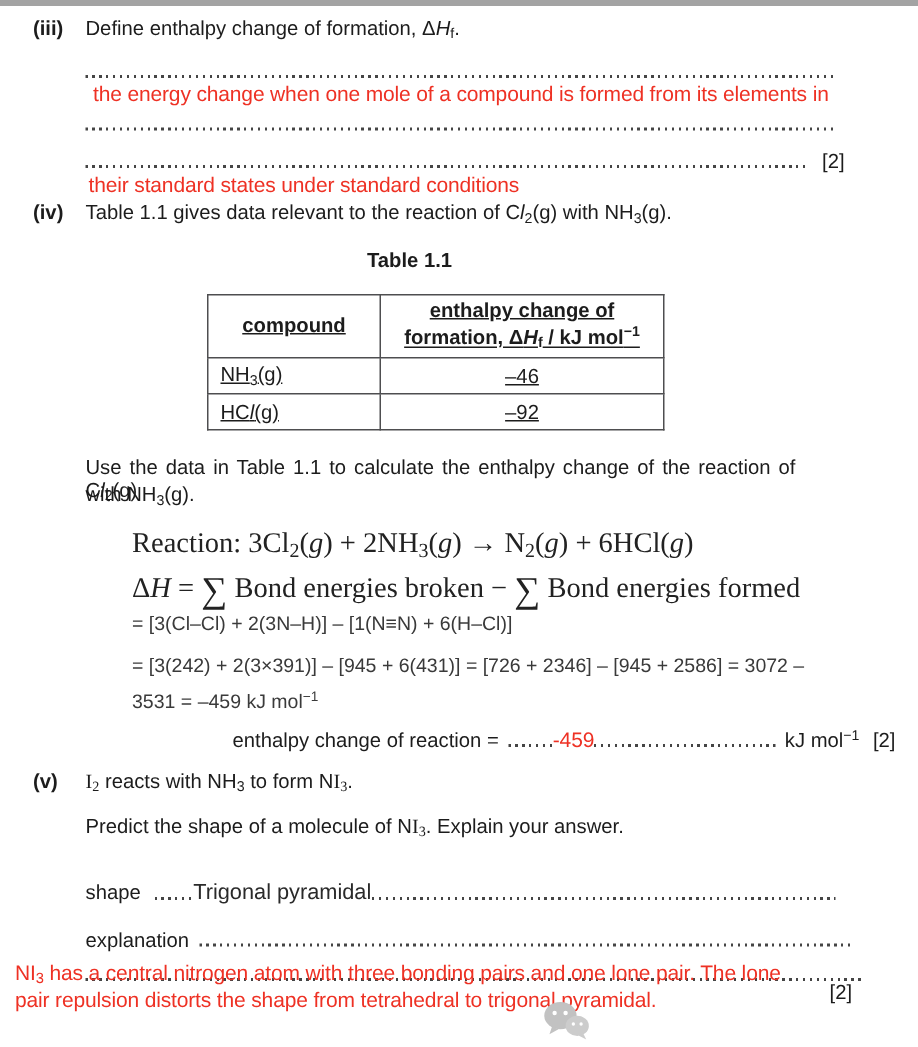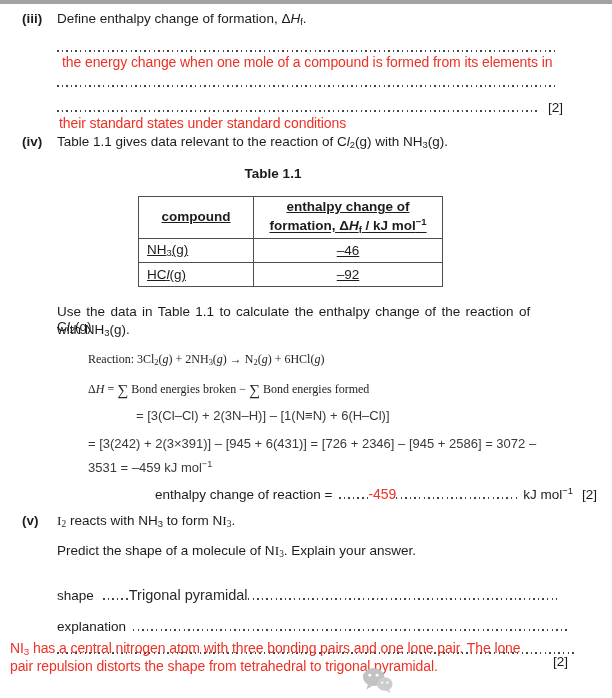--- a/index.html
+++ b/index.html
@@ -14,21 +14,21 @@
   .sub{font-size:70%;vertical-align:-0.25em;}
   .sup{font-size:70%;vertical-align:0.55em;}
   .serif{font-family:"Liberation Serif",serif;}
   .sum{font-size:1.28em;line-height:1;vertical-align:-0.12em;}
   .part-label{font-weight:bold;}
   .redtext{color:#ee3124;font-size:14px;letter-spacing:-0.1px;white-space:nowrap;}
   .dotline{
     position:absolute;height:2px;
     background-image:repeating-linear-gradient(to right,#454545 0 1.5px,transparent 1.5px 4.6px);
   }
-  .serif-line{font-family:"Liberation Serif",serif;font-size:12px;color:#222;white-space:nowrap;}
+  .serif-line{font-family:"Liberation Serif",serif;font-size:19px;color:#222;white-space:nowrap;}
   .workline{font-size:13px;color:#3a3a3a;white-space:nowrap;}
   .flexrow{display:flex;align-items:baseline;}
   .leader{
     align-self:flex-end;height:2px;margin-bottom:3px;
     background-image:repeating-linear-gradient(to right,#454545 0 1.5px,transparent 1.5px 4.6px);
   }
   .leader-fixed{flex:0 0 auto;}
   .leader-fill{flex:1 1 auto;}
   table.datatable{border-collapse:collapse;table-layout:fixed;}
   table.datatable td,table.datatable th{
@@ -81,21 +81,21 @@
     </tr>
   </tbody>
     </table>
 
   <div class="abs" style="left:57px;top:300px;width:504px;word-spacing:1.6px;"><span>Use the data in Table 1.1 to calculate the enthalpy change of the reaction of C</span><span class="i">l</span><span class="sub">2</span><span>(g)</span></div>
   <div class="abs" style="left:57px;top:318px;"><span>with NH</span><span class="sub">3</span><span>(g).</span></div>
 
   <div class="abs serif-line" style="left:88px;top:348px;"><span>Reaction: 3Cl</span><span class="sub">2</span><span>(</span><span class="i">g</span><span>) + 2NH</span><span class="sub">3</span><span>(</span><span class="i">g</span><span>) → N</span><span class="sub">2</span><span>(</span><span class="i">g</span><span>) + 6HCl(</span><span class="i">g</span><span>)</span></div>
   <div class="abs serif-line" style="left:88px;top:354px;margin-top:24px;"><span>Δ</span><span class="i">H</span><span> = </span><span class="sum">∑</span><span> Bond energies broken − </span><span class="sum">∑</span><span> Bond energies formed</span></div>
 
-  <div class="abs workline" style="left:88px;top:404px;margin-left:48px;">= [3(Cl–Cl) + 2(3N–H)] – [1(N≡N) + 6(H–Cl)]</div>
+  <div class="abs workline" style="left:88px;top:404px;">= [3(Cl–Cl) + 2(3N–H)] – [1(N≡N) + 6(H–Cl)]</div>
   <div class="abs workline" style="left:88px;top:432px;">= [3(242) + 2(3×391)] – [945 + 6(431)] = [726 + 2346] – [945 + 2586] = 3072 –</div>
   <div class="abs workline" style="left:88px;top:455px;"><span>3531 = </span><span class="b">–459 kJ mol</span><span class="b sup">−1</span></div>
 
   <div class="abs flexrow" style="left:155px;top:481px;width:442px;">
     <span>enthalpy change of reaction =</span>
     <span class="leader leader-fixed" style="width:30px;margin-left:6px;"></span>
     <span class="redtext">-459</span>
     <span class="leader leader-fill"></span>
     <span style="margin-left:6px;white-space:nowrap;"><span>kJ mol</span><span class="sup">−1</span></span>
     <span class="marks" style="margin-left:9px;">[2]</span>

